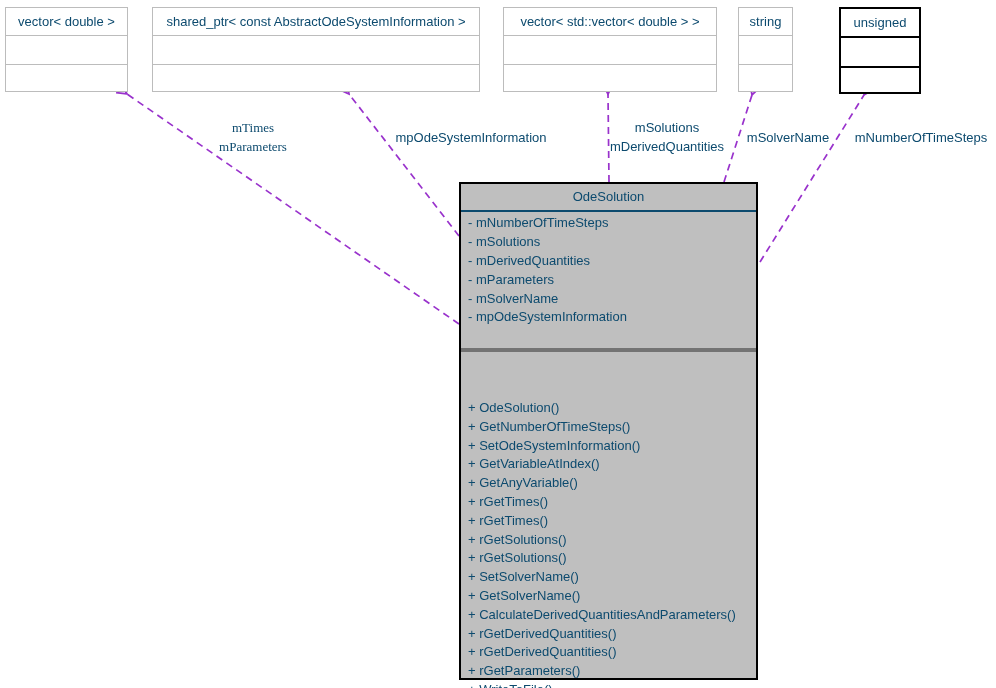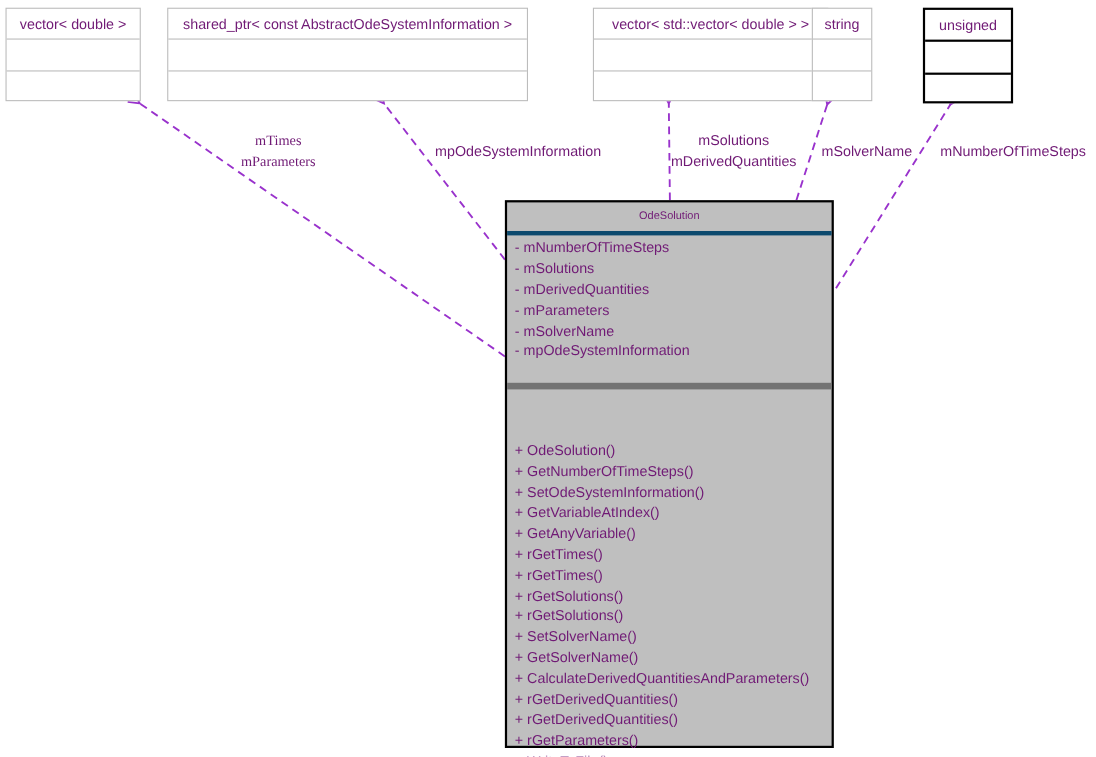--- a/index.html
+++ b/index.html
@@ -1,50 +1,50 @@
 <!DOCTYPE html>
 <html><head>
 <meta charset="utf-8">
 <style>
   html,body { margin:0; padding:0; background:#ffffff; }
   #canvas {
     position:relative; width:996px; height:688px; background:#ffffff;
-    font-family:"Liberation Sans", sans-serif; font-size:13px; color:#701a75;
+    font-family:"Liberation Sans", sans-serif; font-size:13px; color:#0c4a6e;
     overflow:hidden;
   }
   svg.edges { position:absolute; left:0; top:0; width:996px; height:688px; }
 
   
   .ext {
     position:absolute; background:#ffffff; border:1px solid #bcbcbc;
     box-sizing:border-box; text-align:center;
   }
   .ext .t { height:27px; line-height:27px; white-space:nowrap; overflow:hidden; }
   .ext .r { height:28px; border-top:1px solid #bcbcbc; }
 
   #node-vd { left:5px;   top:7px; width:123px; height:85px; }
   #node-sp { left:152px; top:7px; width:328px; height:85px; }
-  #node-vv { left:503px; top:7px; width:214px; height:85px;margin-left:36px; }
+  #node-vv { left:503px; top:7px; width:214px; height:85px; }
   #node-st { left:738px; top:7px; width:55px;  height:85px; }
 
   #node-un { left:839px; top:7px; width:82px; height:87px; border:2px solid #000; }
   #node-un .t { height:27px; line-height:27px; }
   #node-un .r { height:28px; border-top:2px solid #000; }
 
   
   #node-main {
     position:absolute; left:459px; top:182px; width:299px; height:498px;
     border:2px solid #000; box-sizing:border-box;
   }
   #node-main .title {
     height:26px; line-height:26px; text-align:center;
-    border-bottom:4px solid #0c4a6e; box-sizing:content-box; font-size:10px;
+    border-bottom:2px solid #0c4a6e; box-sizing:content-box; font-size:13px;
   }
   #node-main .attrs {
-    height:140px; box-sizing:border-box; border-bottom:6px solid #737373;
+    height:140px; box-sizing:border-box; border-bottom:4px solid #737373;
     padding:2px 4px 0 7px;
   }
   #node-main .attrs div { height:18.9px; line-height:18.9px; white-space:nowrap; }
   #node-main .methods { padding:2px 4px 0 7px;margin-top:45px; }
   #node-main .methods div { height:18.8px; line-height:18.8px; white-space:nowrap; }
 
   
   .elabel {
     position:absolute; text-align:center; line-height:19px;
     white-space:nowrap; transform:translateX(-50%);

